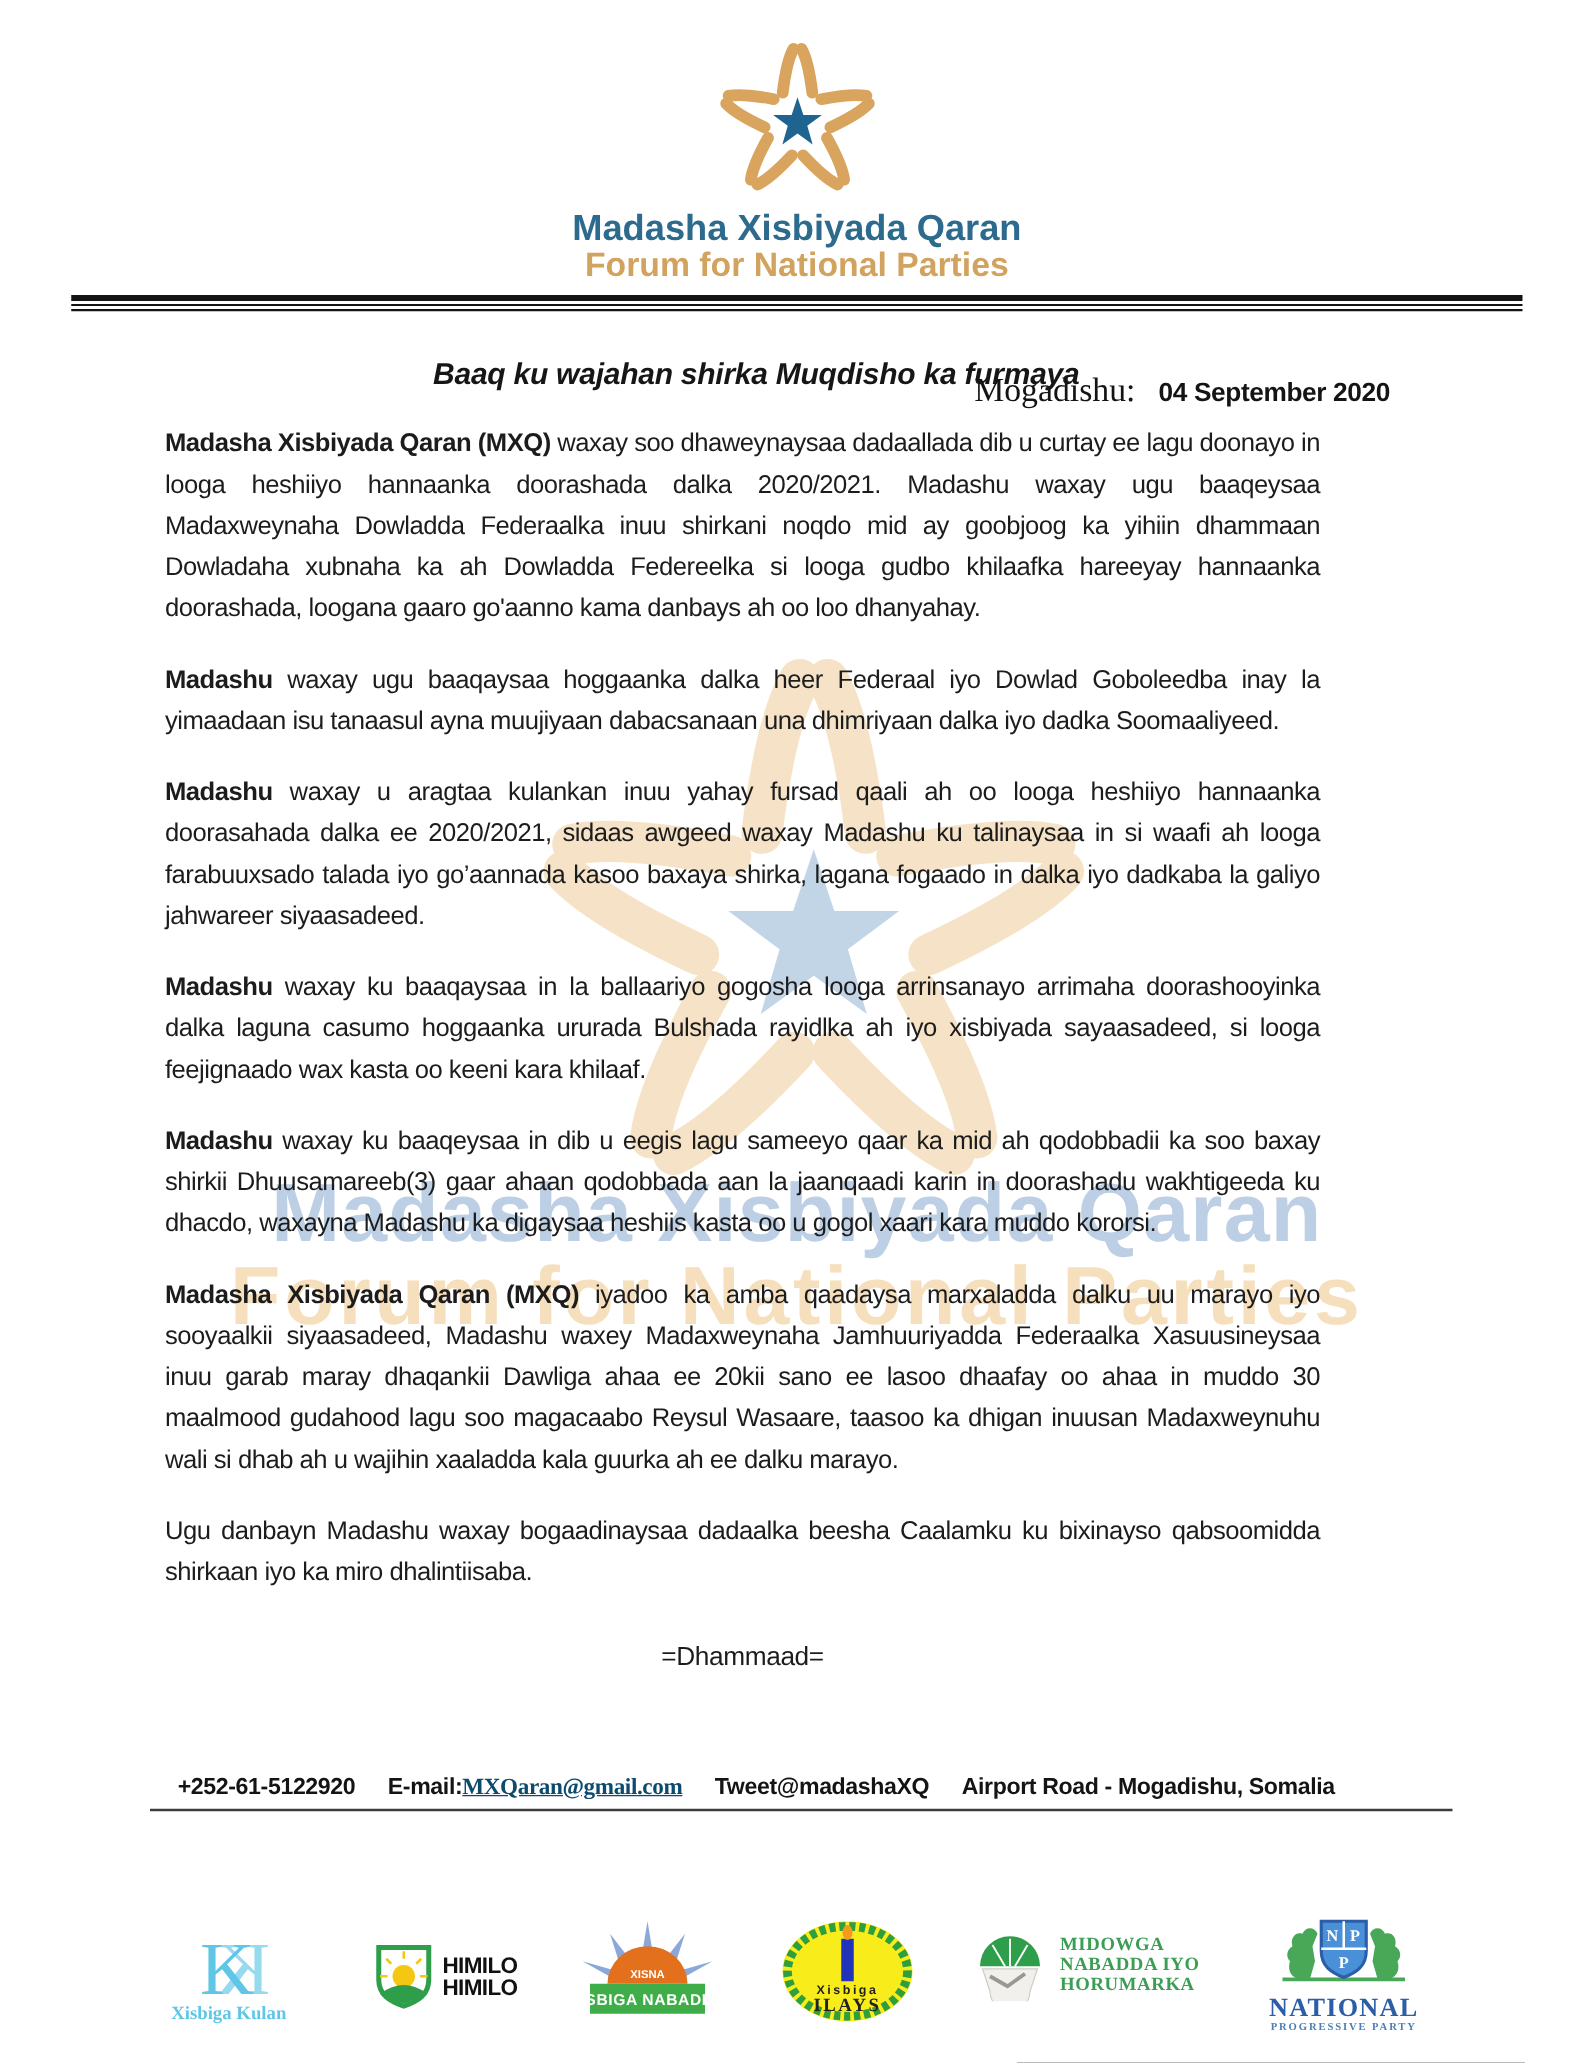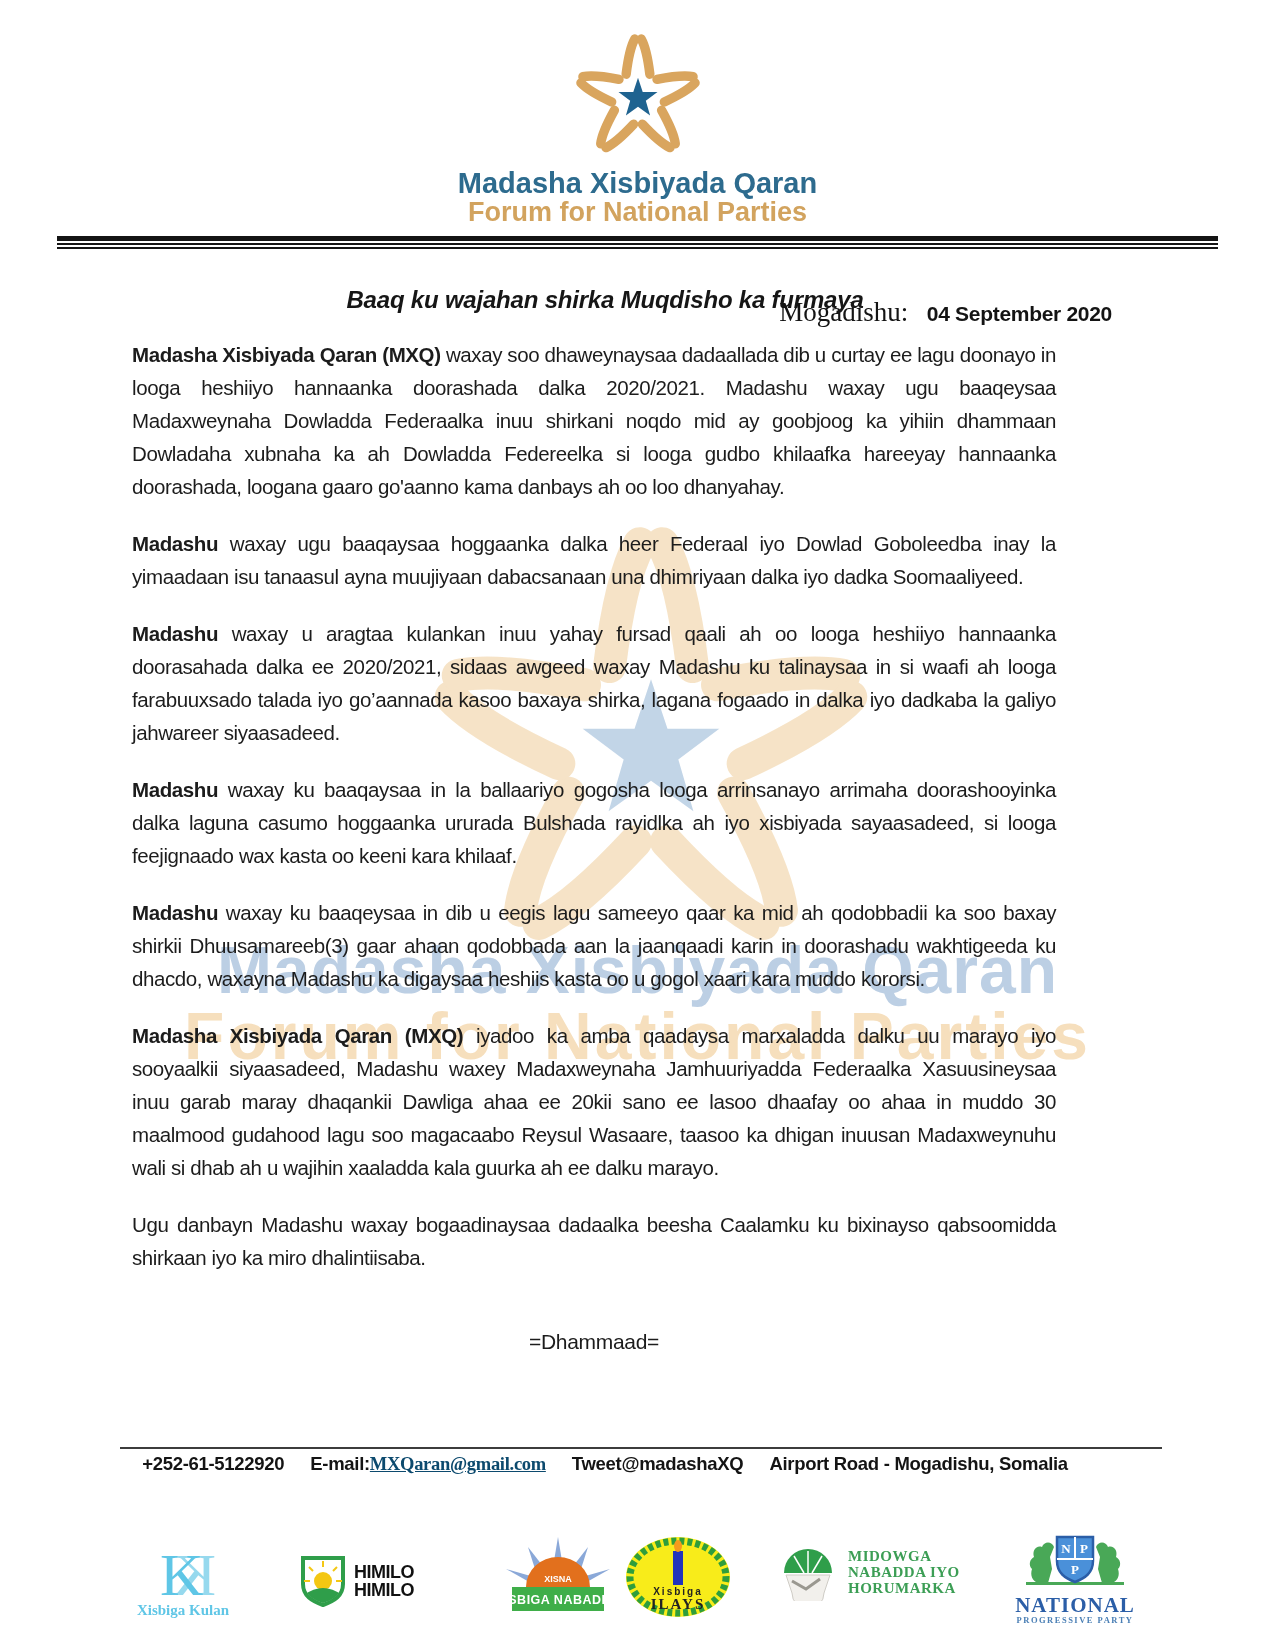--- a/index.html
+++ b/index.html
@@ -36,25 +36,25 @@
   .doc-title {
     position:absolute; top:286px; left:143px; width:924px; text-align:center;
     font-size:24px; font-weight:bold; color:#161616; letter-spacing:-0.2px;font-style:italic;
   }
   
   .body-text { position:absolute; top:338px; left:132px; width:924px; }
   .para {
     font-size:20.5px; line-height:33px; letter-spacing:-0.4px;
     text-align:justify; margin-bottom:24px; color:#1c1c1c;
   }
-  .closing { text-align:center; font-size:21px; margin-top:56px; letter-spacing:-0.3px; }
+  .closing { text-align:center; font-size:21px; margin-top:40px; letter-spacing:-0.3px; }
   
   .footer-rule { position:absolute; top:1447px; left:120px; width:1042px; border-top:2px solid #3c3c3c; }
   .contact-line {
-    position:absolute; top:1453px; left:143px; width:924px;
+    position:absolute; top:1418px; left:143px; width:924px;
     display:flex; justify-content:center; gap:26px; white-space:nowrap;
     font-size:18.5px; font-weight:bold; letter-spacing:-0.3px; color:#141414;
   }
   .contact-item { display:inline-block; }
   .email-link { color:#0c4a6e; text-decoration:underline;font-family:Liberation Serif, serif; }
   .logos { position:absolute; top:1495px; left:0; width:1275px; height:135px; }
   .plogo { position:absolute; text-align:center; }
   .kulan-label { font-family:"Liberation Serif", serif; font-size:15px; font-weight:bold; color:#5fc6e6; margin-top:-4px; }
   .himilo-wrap { display:flex; align-items:center; gap:8px; }
   .himilo-text { font-size:18px; font-weight:bold; color:#111; text-align:right; line-height:18px; letter-spacing:-0.5px; }
@@ -182,21 +182,21 @@
             <circle cx="23" cy="26" r="9" fill="#f4c713"></circle>
             <path d="M4,40 Q23,26 42,40 L42,29 c0,10 -9,16 -19,19 c-10,-3 -19,-9 -19,-19 Z" fill="#2f9e4a"></path>
           </svg>
           <div class="himilo-text">
             <div>HIMILO</div>
             <div>HIMILO</div>
           </div>
         </div>
       </div>
 
-      <div class="plogo" style="left:458px; top:40px; width:120px;margin-left:40px;">
+      <div class="plogo" style="left:458px; top:40px; width:120px;">
         <svg width="120" height="80" viewBox="0 0 120 80" aria-hidden="true">
           <g fill="#8aa8d8">
             <polygon points="60,2 64,26 56,26"></polygon>
             <polygon points="30,12 44,30 37,34"></polygon>
             <polygon points="90,12 76,30 83,34"></polygon>
             <polygon points="8,34 36,42 33,48"></polygon>
             <polygon points="112,34 84,42 87,48"></polygon>
           </g>
           <path d="M28,52 A32,30 0 0 1 92,52 Z" fill="#e2701d"></path>
           <text x="60" y="47" text-anchor="middle" font-size="9" font-weight="bold" fill="#ffffff">XISNA</text>

